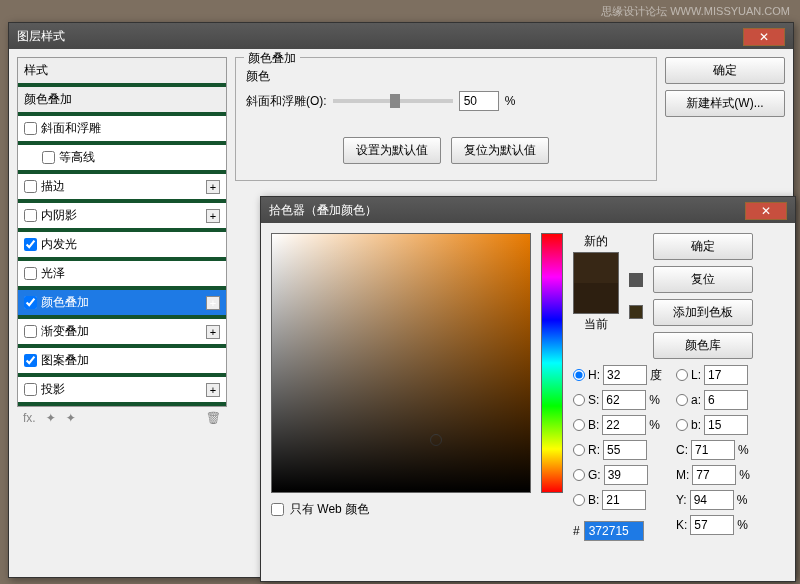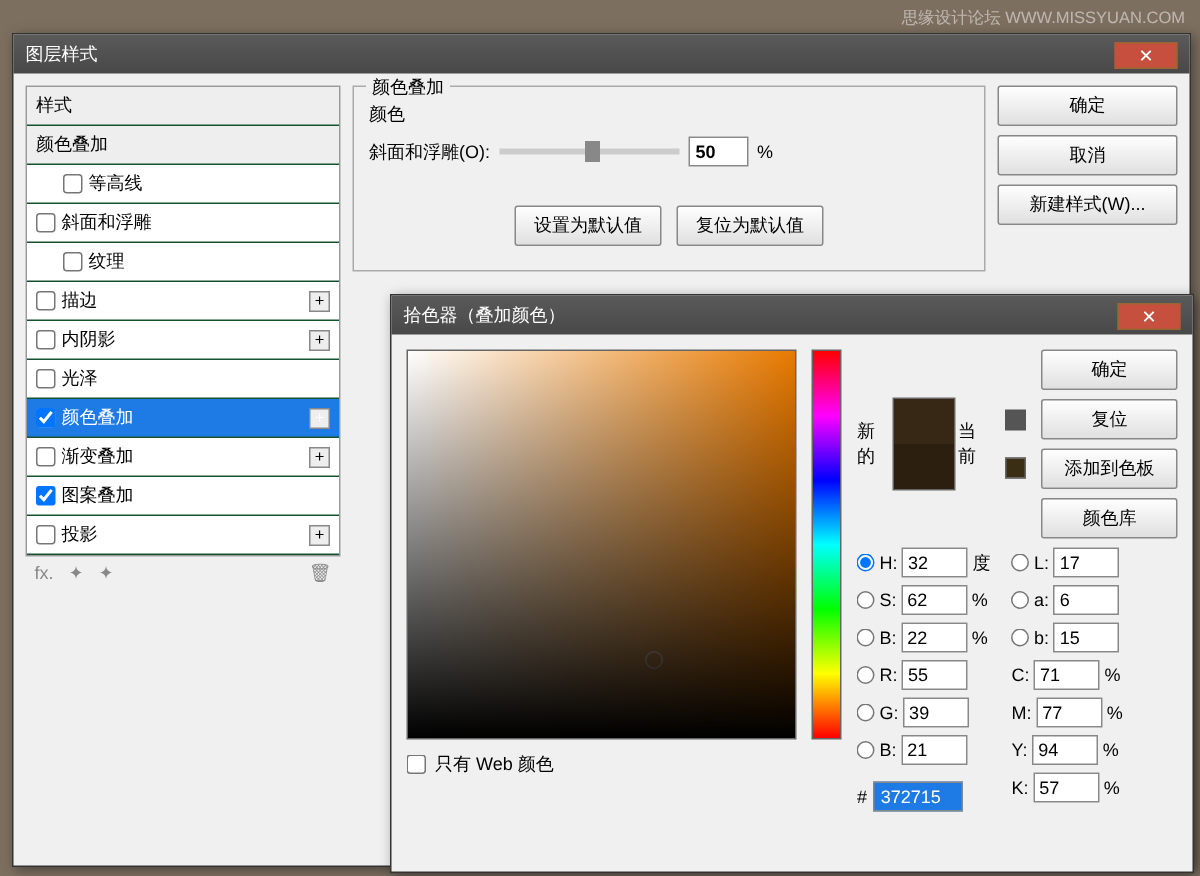--- a/index.html
+++ b/index.html
@@ -3,21 +3,21 @@
 <meta charset="utf-8">
 <style>
 *{box-sizing:border-box;margin:0;padding:0;font-family:'Microsoft YaHei','SimSun',sans-serif;font-size:12px}
 body{background:#7d6f60;width:800px;height:584px;position:relative;overflow:hidden}
 .watermark{position:absolute;top:4px;right:10px;color:rgba(255,255,255,0.5);font-size:11px;z-index:100}
 .dialog{position:absolute;background:#f0f0f0;border:1px solid #333;box-shadow:2px 2px 8px rgba(0,0,0,0.4)}
 .titlebar{background:linear-gradient(#5a5a5a,#484848);color:#fff;padding:5px 8px;display:flex;justify-content:space-between;align-items:flex-start;height:26px}
 .close-btn{background:#c74f3e;color:#fff;width:42px;height:18px;display:flex;align-items:center;justify-content:center;cursor:pointer;border:1px solid #963}
 .dialog-body{display:flex;padding:8px;gap:8px}
 .styles-list{width:210px;border:1px solid #999;background:#fff;max-height:480px;overflow:auto}
-.style-item{padding:4px 6px;display:flex;align-items:center;gap:4px;border-bottom:1px solid #14532d;position:relative}
+.style-item{padding:4px 6px;display:flex;align-items:center;gap:4px;border-bottom:4px solid #14532d;position:relative}
 .style-item.header{background:#eee;font-weight:normal}
 .style-item.selected{background:#1e7ae5;color:#fff}
 .style-item .cb{width:13px;height:13px}
 .style-item.indent{padding-left:24px}
 .style-item .plus{position:absolute;right:6px;width:14px;height:14px;border:1px solid #888;display:flex;align-items:center;justify-content:center;font-size:11px;background:#eee}
 .list-footer{padding:4px 6px;display:flex;gap:10px;color:#888;align-items:center}
 .list-footer .sp{flex:1}
 .center-panel{flex:1}
 .fieldset{border:1px solid #aaa;padding:10px;margin-bottom:8px;position:relative}
 .fieldset-title{position:absolute;top:-8px;left:8px;background:#f0f0f0;padding:0 4px}
@@ -28,21 +28,21 @@
 .right-buttons{width:120px;display:flex;flex-direction:column;gap:6px}
 .swatch{width:30px;height:18px;border:1px solid #666;background:#372715}
 .slider{width:120px;height:4px;background:#ccc;position:relative}
 .slider .thumb{position:absolute;width:10px;height:14px;background:#888;top:-5px;left:48%}
 .picker-dialog{left:260px;top:196px;width:536px;height:386px}
 .picker-body{padding:10px;display:flex;gap:10px}
 .color-field{width:260px;height:260px;background:linear-gradient(to right,#fff,#e87a00);position:relative;border:1px solid #666}
 .color-field::after{content:'';position:absolute;inset:0;background:linear-gradient(to bottom,transparent,#000)}
 .color-circle{position:absolute;width:12px;height:12px;border:1px solid #fff;border-radius:50%;left:158px;top:200px}
 .hue-strip{width:22px;height:260px;background:linear-gradient(to bottom,#f00,#f0f,#00f,#0ff,#0f0,#ff0,#f00);border:1px solid #666}
-.preview-box{display:flex;flex-direction:row;align-items:center;gap:2px}
+.preview-box{display:flex;flex-direction:column;align-items:center;gap:2px}
 .preview-swatch{width:46px;height:62px;border:1px solid #666;display:flex;flex-direction:column}
 .preview-new{flex:1;background:#372715}
 .preview-cur{flex:1;background:#2d1f10}
 .picker-inputs{display:flex;flex-direction:column;gap:5px}
 .picker-row{display:flex;align-items:center;gap:3px}
 .picker-row input[type=radio]{width:12px;height:12px}
 .picker-row input[type=text]{width:44px;text-align:left;padding:1px 3px}
 .picker-right-btns{display:flex;flex-direction:column;gap:6px;width:100px}
 .cube-icon{width:14px;height:14px;background:#555;display:inline-block}
 .mini-swatch{width:14px;height:14px;border:1px solid #666;background:#3a2f15;display:inline-block}
@@ -59,41 +59,41 @@
   <div class="titlebar">
     <span>图层样式</span>
     <div class="close-btn">✕</div>
   </div>
   <div class="dialog-body">
     <div>
       <div class="styles-list">
         <div class="style-item header">样式</div>
         <div class="style-item header">颜色叠加</div>
         <div id="style-items">
+            <div class="style-item">
+              <input type="checkbox" class="cb" style="">
+              <span>斜面和浮雕</span>
+            </div>
             <div class="style-item indent">
               <input type="checkbox" class="cb" style="">
               <span>等高线</span>
             </div>
             <div class="style-item">
               <input type="checkbox" class="cb" style="">
-              <span>斜面和浮雕</span>
-            </div>
-            <div class="style-item indent">
-              <input type="checkbox" class="cb" style="">
-              <span>纹理</span>
-            </div>
-            <div class="style-item">
-              <input type="checkbox" class="cb" style="">
               <span>描边</span>
               <span class="plus">+</span>
             </div>
             <div class="style-item">
               <input type="checkbox" class="cb" style="">
               <span>内阴影</span>
               <span class="plus">+</span>
+            </div>
+            <div class="style-item">
+              <input type="checkbox" class="cb" checked="" style="">
+              <span>内发光</span>
             </div>
             <div class="style-item">
               <input type="checkbox" class="cb" style="">
               <span>光泽</span>
             </div>
             <div class="style-item selected">
               <input type="checkbox" class="cb" checked="" style="">
               <span>颜色叠加</span>
               <span class="plus">+</span>
             </div>
@@ -123,32 +123,31 @@
     </div>
     <div class="center-panel">
       <div class="fieldset">
         <span class="fieldset-title">颜色叠加</span>
         <div style="margin-bottom:4px">颜色</div>
         <div class="row">
           <label>斜面和浮雕(O):</label>
           <div class="slider">
               <div class="thumb"></div>
             </div>
-          <input type="text" style="width: 40px; font-weight: bold;" value="50">
+          <input type="text" style="width: 40px;" value="50">
           <span>%</span>
         </div>
         <div class="row" style="justify-content:center;gap:10px;margin-top:26px">
           <button class="btn">设置为默认值</button>
           <button class="btn">复位为默认值</button>
         </div>
       </div>
     </div>
     <div class="right-buttons">
       <button class="btn">确定</button>
-      <button class="btn">取消</button>
       <button class="btn">新建样式(W)...</button>
     </div>
   </div>
 </div>
 
 <div class="dialog picker-dialog">
   <div class="titlebar">
     <span>拾色器（叠加颜色）</span>
     <div class="close-btn">✕</div>
   </div>

